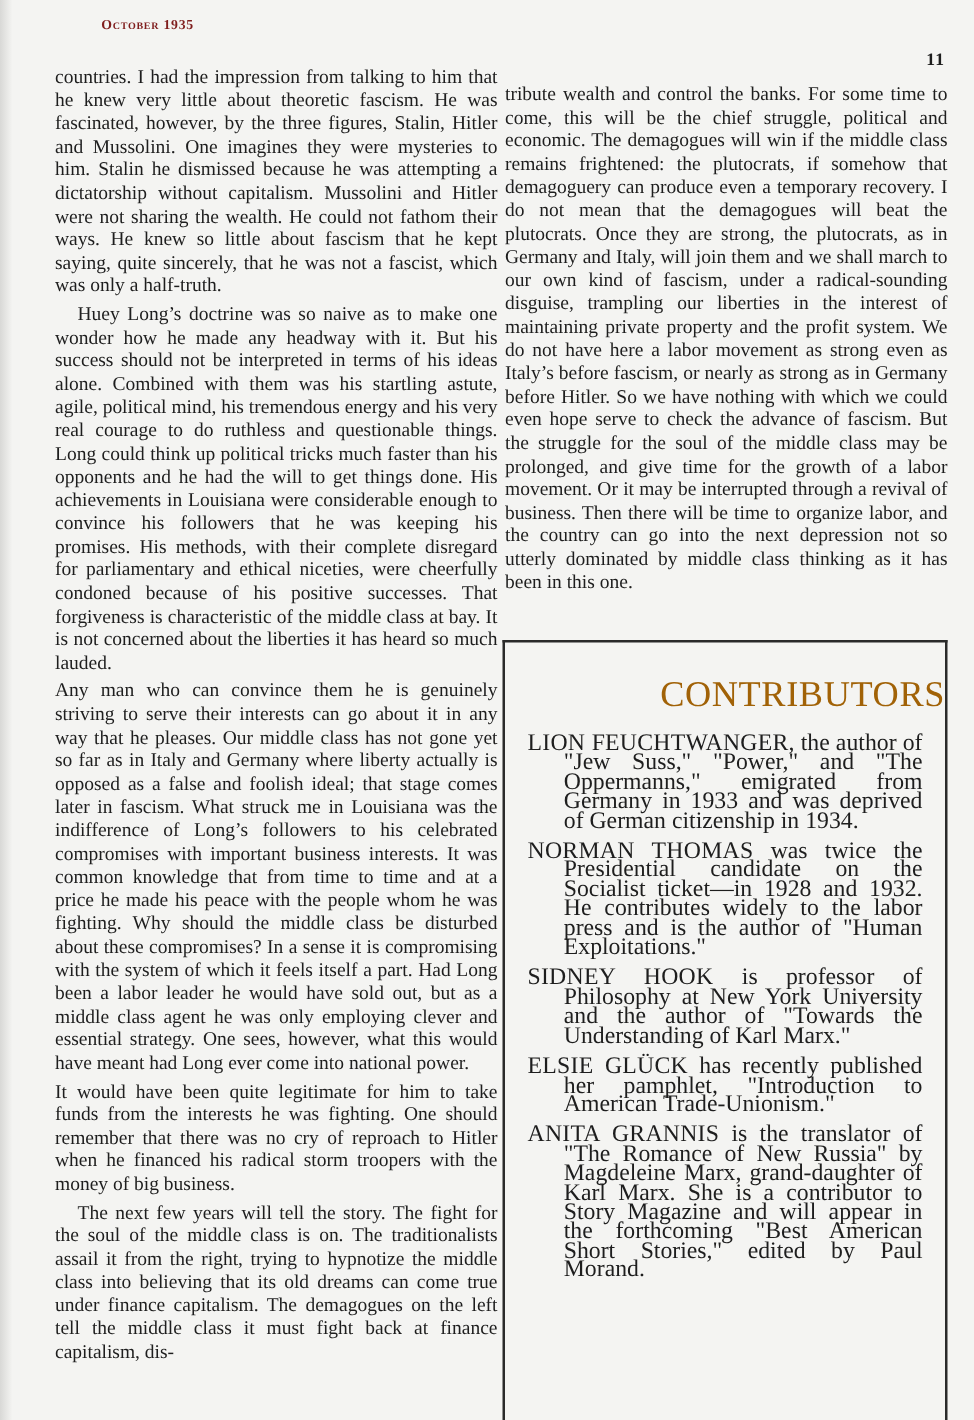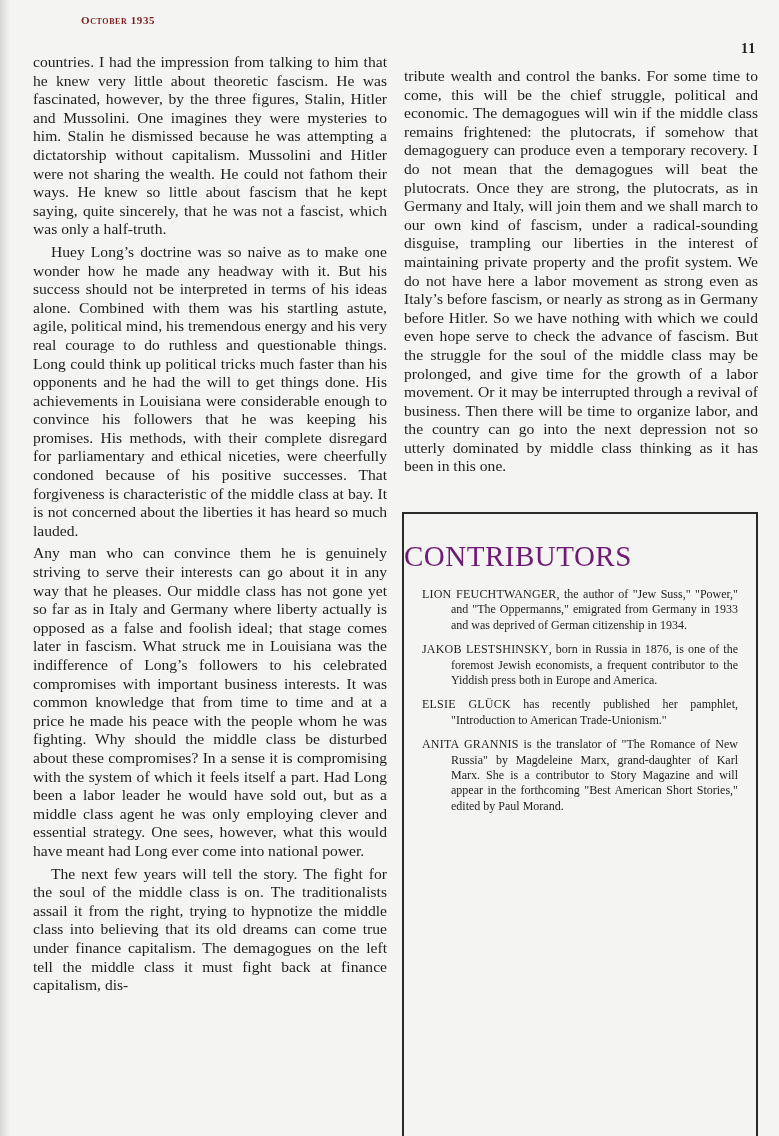--- a/index.html
+++ b/index.html
@@ -21,56 +21,58 @@
     margin-left:46px;
   }
   .page-number {
     position:absolute; top:20px; left:741px; font-size:14px; font-weight:bold; letter-spacing:1px;margin-top:21px;
   }
   .col {
     position:absolute; font-size:15.6px; line-height:18.6px; text-align:justify;
     hyphens:manual;
   }
   .col p { margin:0; }
-  .col-left { left:33px; top:53px; width:354px; }
+  .col-left { left:44px; top:53px; width:354px; }
   .col-right { left:404px; top:67px; width:354px; }
   .indent { text-indent:18px; }
   .gap-small { margin-top:4px !important; }
   .contributors-box {
     position:absolute; left:402px; top:512px; width:352px; height:640px;
     border:2px solid #2a2a2a; border-bottom:none;
   }
   .box-title {
-    text-align:left; font-size:29px; letter-spacing:0.5px; margin-top:26px; margin-bottom:14px;
-    color:#701a75;
+    text-align:right; font-size:29px; letter-spacing:0.5px; margin-top:26px; margin-bottom:14px;
+    color:#a16207;
   }
   .entry {
-    font-size:12px; line-height:15.4px; text-align:justify;
+    font-size:19px; line-height:15.4px; text-align:justify;
     margin:0 18px 9px 18px; padding-left:29px; text-indent:-29px;
   }
   .entry .name { letter-spacing:0.2px; }
 </style>
 </head>
 <body>
 
 <div class="page-shadow"></div>
 
 <div class="running-head">October 1935</div>
 <div class="page-number">11</div>
 
 <div class="col col-left">
   <p>countries. I had the impression from talking to him that he knew very little about theoretic fascism. He was fascinated, however, by the three figures, Stalin, Hitler and Mussolini. One imagines they were mysteries to him. Stalin he dismissed because he was attempting a dictatorship without capitalism. Mussolini and Hitler were not sharing the wealth. He could not fathom their ways. He knew so little about fascism that he kept saying, quite sincerely, that he was not a fascist, which was only a half-truth.</p>
   <p class="indent gap-small">Huey Long’s doctrine was so naive as to make one wonder how he made any headway with it. But his success should not be interpreted in terms of his ideas alone. Combined with them was his startling astute, agile, political mind, his tremendous energy and his very real courage to do ruthless and questionable things. Long could think up political tricks much faster than his opponents and he had the will to get things done. His achievements in Louisiana were considerable enough to convince his followers that he was keeping his promises. His methods, with their complete disregard for parliamentary and ethical niceties, were cheerfully condoned because of his positive successes. That forgiveness is characteristic of the middle class at bay. It is not concerned about the liberties it has heard so much lauded.</p>
   <p class="gap-small" style="margin-top:10px">Any man who can convince them he is genuinely striving to serve their interests can go about it in any way that he pleases. Our middle class has not gone yet so far as in Italy and Germany where liberty actually is opposed as a false and foolish ideal; that stage comes later in fascism. What struck me in Louisiana was the indifference of Long’s followers to his celebrated compromises with important business interests. It was common knowledge that from time to time and at a price he made his peace with the people whom he was fighting. Why should the middle class be disturbed about these compromises? In a sense it is compromising with the system of which it feels itself a part. Had Long been a labor leader he would have sold out, but as a middle class agent he was only employing clever and essential strategy. One sees, however, what this would have meant had Long ever come into national power.</p>
+  <p class="gap-small">It would have been quite legitimate for him to take funds from the interests he was fighting. One should remember that there was no cry of reproach to Hitler when he financed his radical storm troopers with the money of big business.</p>
   <p class="indent gap-small">The next few years will tell the story. The fight for the soul of the middle class is on. The traditionalists assail it from the right, trying to hypnotize the middle class into believing that its old dreams can come true under finance capitalism. The demagogues on the left tell the middle class it must fight back at finance capitalism, dis-</p>
 </div>
 
 <div class="col col-right">
   <p>tribute wealth and control the banks. For some time to come, this will be the chief struggle, political and economic. The demagogues will win if the middle class remains frightened: the plutocrats, if somehow that demagoguery can produce even a temporary recovery. I do not mean that the demagogues will beat the plutocrats. Once they are strong, the plutocrats, as in Germany and Italy, will join them and we shall march to our own kind of fascism, under a radical-sounding disguise, trampling our liberties in the interest of maintaining private property and the profit system. We do not have here a labor movement as strong even as Italy’s before fascism, or nearly as strong as in Germany before Hitler. So we have nothing with which we could even hope serve to check the advance of fascism. But the struggle for the soul of the middle class may be prolonged, and give time for the growth of a labor movement. Or it may be interrupted through a revival of business. Then there will be time to organize labor, and the country can go into the next depression not so utterly dominated by middle class thinking as it has been in this one.</p>
 </div>
 
 <div class="contributors-box">
   <div class="box-title">CONTRIBUTORS</div>
   <p class="entry"><span class="name">LION FEUCHTWANGER</span><span>, the author of "Jew Suss," "Power," and "The Oppermanns," emigrated from Germany in 1933 and was deprived of German citizenship in 1934.</span></p>
-  <p class="entry"><span class="name">JAKOB LESTSHINSKY</span><span>, born in Russia in 1876, is one of the foremost Jewish economists, a frequent contributor to the Yiddish press both in Europe and America.</span></p>
+  <p class="entry"><span class="name">NORMAN THOMAS</span><span> was twice the Presidential candidate on the Socialist ticket—in 1928 and 1932. He contributes widely to the labor press and is the author of "Human Exploitations."</span></p>
+  <p class="entry"><span class="name">SIDNEY HOOK</span><span> is professor of Philosophy at New York University and the author of "Towards the Understanding of Karl Marx."</span></p>
   <p class="entry"><span class="name">ELSIE GLÜCK</span><span> has recently published her pamphlet, "Introduction to American Trade-Unionism."</span></p>
   <p class="entry"><span class="name">ANITA GRANNIS</span><span> is the translator of "The Romance of New Russia" by Magdeleine Marx, grand-daughter of Karl Marx. She is a contributor to Story Magazine and will appear in the forthcoming "Best American Short Stories," edited by Paul Morand.</span></p>
 </div>
 
 </body></html>

